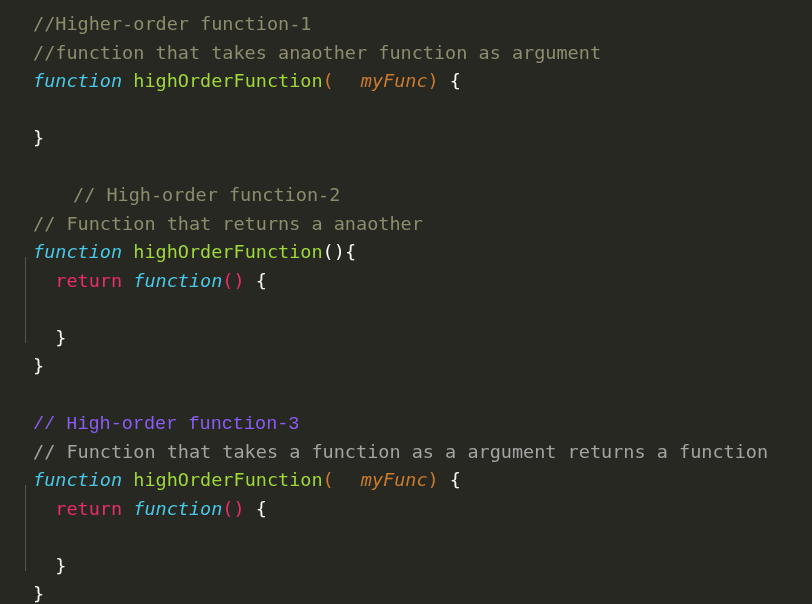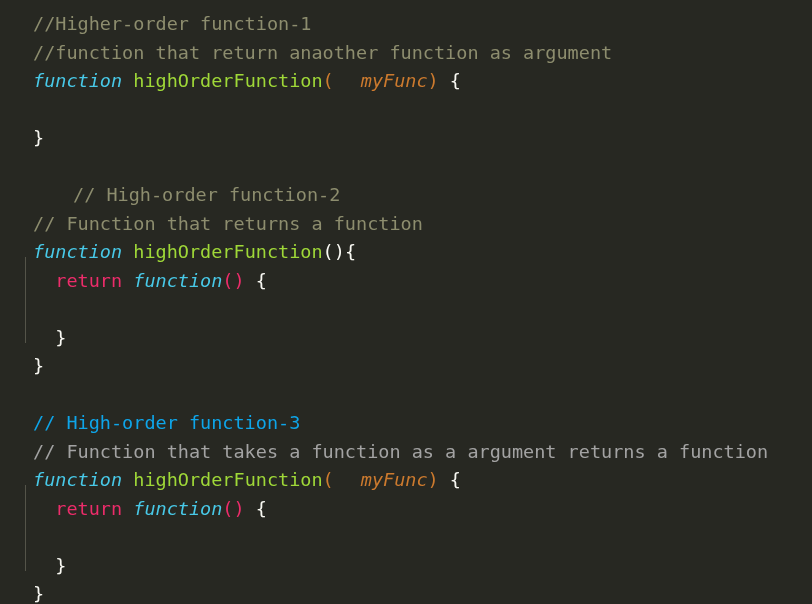--- a/index.html
+++ b/index.html
@@ -55,34 +55,34 @@
 </head>
 <body style="background: rgb(39, 40, 34);">
 
 <div id="editor" style="background: rgb(39, 40, 34); font-size: 18.5px; line-height: 28.5px;">
   <div id="indent-guide-layer">
       <div class="indent-guide" style="left: 25px; top: 257px; height: 86px; background: rgb(84, 84, 73);"></div>
       <div class="indent-guide" style="left: 25px; top: 485px; height: 86px; background: rgb(84, 84, 73);"></div>
     </div>
   <div id="code-lines">
       <div class="code-line" style="height: 28.5px; line-height: 28.5px;"><span class="tok-comment" style="color: rgb(141, 141, 110);">//Higher-order function-1</span></div>
-      <div class="code-line" style="height: 28.5px; line-height: 28.5px;"><span class="tok-comment" style="color: rgb(141, 141, 110);">//function that return anaother function as argument</span></div>
+      <div class="code-line" style="height: 28.5px; line-height: 28.5px;"><span class="tok-comment" style="color: rgb(141, 141, 110);">//function that takes anaother function as argument</span></div>
       <div class="code-line" style="height: 28.5px; line-height: 28.5px;"><span class="tok-keyword" style="color: rgb(72, 201, 232);">function</span><span class="tok-plain" style="color: rgb(248, 248, 242);"> </span><span class="tok-fnname" style="color: rgb(159, 216, 56);">highOrderFunction</span><span class="tok-punct-o" style="color: rgb(204, 122, 46);">(</span><span class="tok-param" style="color: rgb(204, 122, 46);">myFunc</span><span class="tok-punct-o" style="color: rgb(204, 122, 46);">)</span><span class="tok-plain" style="color: rgb(248, 248, 242);"> </span><span class="tok-punct" style="color: rgb(248, 248, 242);">{</span></div>
       <div class="code-line" style="height: 28.5px; line-height: 28.5px;"><span class="tok-plain" style="color: rgb(248, 248, 242);"></span>&nbsp;</div>
       <div class="code-line" style="height: 28.5px; line-height: 28.5px;"><span class="tok-punct" style="color: rgb(248, 248, 242);">}</span></div>
       <div class="code-line" style="height: 28.5px; line-height: 28.5px;"><span class="tok-plain" style="color: rgb(248, 248, 242);"></span>&nbsp;</div>
       <div class="code-line" style="height: 28.5px; line-height: 28.5px;"><span class="tok-comment" style="color: rgb(141, 141, 110); margin-left: 40px;">// High-order function-2</span></div>
-      <div class="code-line" style="height: 28.5px; line-height: 28.5px;"><span class="tok-comment" style="color: rgb(141, 141, 110);">// Function that returns a function</span></div>
+      <div class="code-line" style="height: 28.5px; line-height: 28.5px;"><span class="tok-comment" style="color: rgb(141, 141, 110);">// Function that returns a anaother</span></div>
       <div class="code-line" style="height: 28.5px; line-height: 28.5px;"><span class="tok-keyword" style="color: rgb(72, 201, 232);">function</span><span class="tok-plain" style="color: rgb(248, 248, 242);"> </span><span class="tok-fnname" style="color: rgb(159, 216, 56);">highOrderFunction</span><span class="tok-punct" style="color: rgb(248, 248, 242);">()</span><span class="tok-punct" style="color: rgb(248, 248, 242);">{</span></div>
       <div class="code-line" style="height: 28.5px; line-height: 28.5px;"><span class="tok-plain" style="color: rgb(248, 248, 242);">  </span><span class="tok-return" style="color: rgb(236, 44, 106);">return</span><span class="tok-plain" style="color: rgb(248, 248, 242);"> </span><span class="tok-keyword" style="color: rgb(72, 201, 232);">function</span><span class="tok-punct-p" style="color: rgb(236, 44, 106);">()</span><span class="tok-plain" style="color: rgb(248, 248, 242);"> </span><span class="tok-punct" style="color: rgb(248, 248, 242);">{</span></div>
       <div class="code-line" style="height: 28.5px; line-height: 28.5px;"><span class="tok-plain" style="color: rgb(248, 248, 242);"></span>&nbsp;</div>
       <div class="code-line" style="height: 28.5px; line-height: 28.5px;"><span class="tok-punct" style="color: rgb(248, 248, 242);">  }</span></div>
       <div class="code-line" style="height: 28.5px; line-height: 28.5px;"><span class="tok-punct" style="color: rgb(248, 248, 242);">}</span></div>
       <div class="code-line" style="height: 28.5px; line-height: 28.5px;"><span class="tok-plain" style="color: rgb(248, 248, 242);"></span>&nbsp;</div>
-      <div class="code-line" style="height: 28.5px; line-height: 28.5px;"><span class="tok-comment" style="color: #0ea5e9;">// High-order function-3</span></div>
+      <div class="code-line" style="height: 28.5px; line-height: 28.5px;"><span class="tok-comment" style="color: #8b5cf6; font-family: Liberation Mono, monospace;">// High-order function-3</span></div>
       <div class="code-line" style="height: 28.5px; line-height: 28.5px;"><span class="tok-comment" style="color: #a3a3a3;">// Function that takes a function as a argument returns a function</span></div>
       <div class="code-line" style="height: 28.5px; line-height: 28.5px;"><span class="tok-keyword" style="color: rgb(72, 201, 232);">function</span><span class="tok-plain" style="color: rgb(248, 248, 242);"> </span><span class="tok-fnname" style="color: rgb(159, 216, 56);">highOrderFunction</span><span class="tok-punct-o" style="color: rgb(204, 122, 46);">(</span><span class="tok-param" style="color: rgb(204, 122, 46);">myFunc</span><span class="tok-punct-o" style="color: rgb(204, 122, 46);">)</span><span class="tok-plain" style="color: rgb(248, 248, 242);"> </span><span class="tok-punct" style="color: rgb(248, 248, 242);">{</span></div>
       <div class="code-line" style="height: 28.5px; line-height: 28.5px;"><span class="tok-plain" style="color: rgb(248, 248, 242);">  </span><span class="tok-return" style="color: rgb(236, 44, 106);">return</span><span class="tok-plain" style="color: rgb(248, 248, 242);"> </span><span class="tok-keyword" style="color: rgb(72, 201, 232);">function</span><span class="tok-punct-p" style="color: rgb(236, 44, 106);">()</span><span class="tok-plain" style="color: rgb(248, 248, 242);"> </span><span class="tok-punct" style="color: rgb(248, 248, 242);">{</span></div>
       <div class="code-line" style="height: 28.5px; line-height: 28.5px;"><span class="tok-plain" style="color: rgb(248, 248, 242);"></span>&nbsp;</div>
       <div class="code-line" style="height: 28.5px; line-height: 28.5px;"><span class="tok-punct" style="color: rgb(248, 248, 242);">  }</span></div>
       <div class="code-line" style="height: 28.5px; line-height: 28.5px;"><span class="tok-punct" style="color: rgb(248, 248, 242);">}</span></div>
     </div>
 </div>
 
 </body></html>

